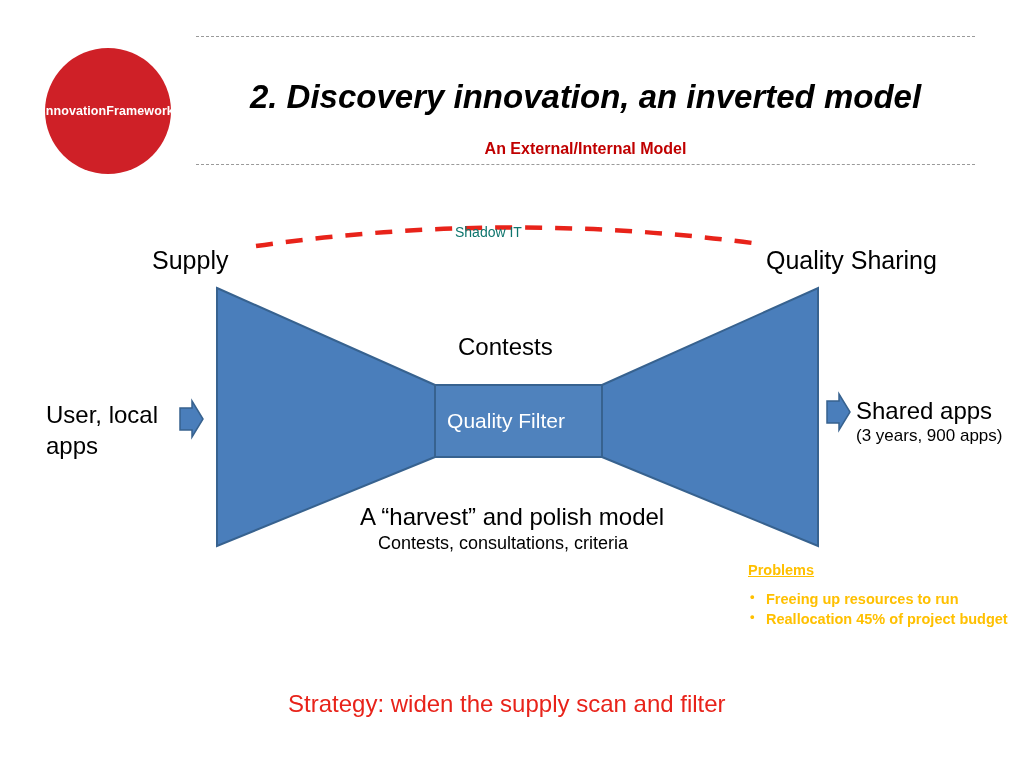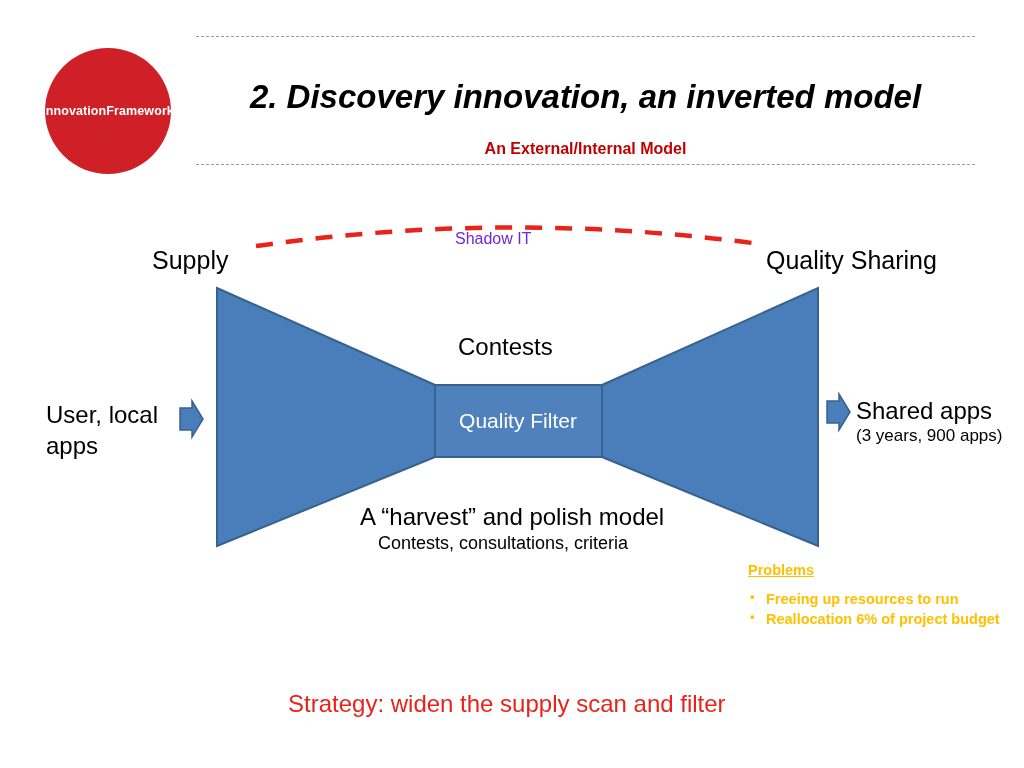--- a/index.html
+++ b/index.html
@@ -96,40 +96,39 @@
     top: 246px;
     font-size: 25px;
   }
   #label-scaled-sharing {
     left: 766px;
     top: 246px;
     font-size: 25px;
   }
   #label-shadow-it {
     left: 455px;
-    top: 230px;
-    font-size: 16px;
-    color: #6d28d9;
+    top: 224px;
+    font-size: 14px;
+    color: #0f766e;
   }
   #label-capacity {
     left: 458px;
     top: 333px;
     font-size: 24px;
   }
   #label-quality-filter {
     left: 435px;
     top: 385px;
     width: 142px;
     height: 72px;
     display: flex;
     align-items: center;
     justify-content: center;
     font-size: 21px;
     color: #ffffff;
-    padding-left: 12px;
   }
 
   #label-user-local-apps {
     left: 46px;
     top: 400px;
     font-size: 24px;
     line-height: 1.28;
     white-space: normal;
     width: 135px;
   }
@@ -252,17 +251,17 @@
   </div>
 
   <div class="diagram-label" id="label-harvest-sub">Contests, consultations, criteria</div>
   <div class="diagram-label" id="label-harvest">A “harvest” and polish model</div>
 </div>
 
 <div id="problems-block">
   <span class="problems-title">Problems</span>
   <ul>
     <li>Freeing up resources to run</li>
-    <li>Reallocation 6% of project budget</li>
+    <li>Reallocation 45% of project budget</li>
   </ul>
 </div>
 
 <div class="diagram-label" id="label-strategy">Strategy: widen the supply scan and filter</div>
 
 </body></html>

